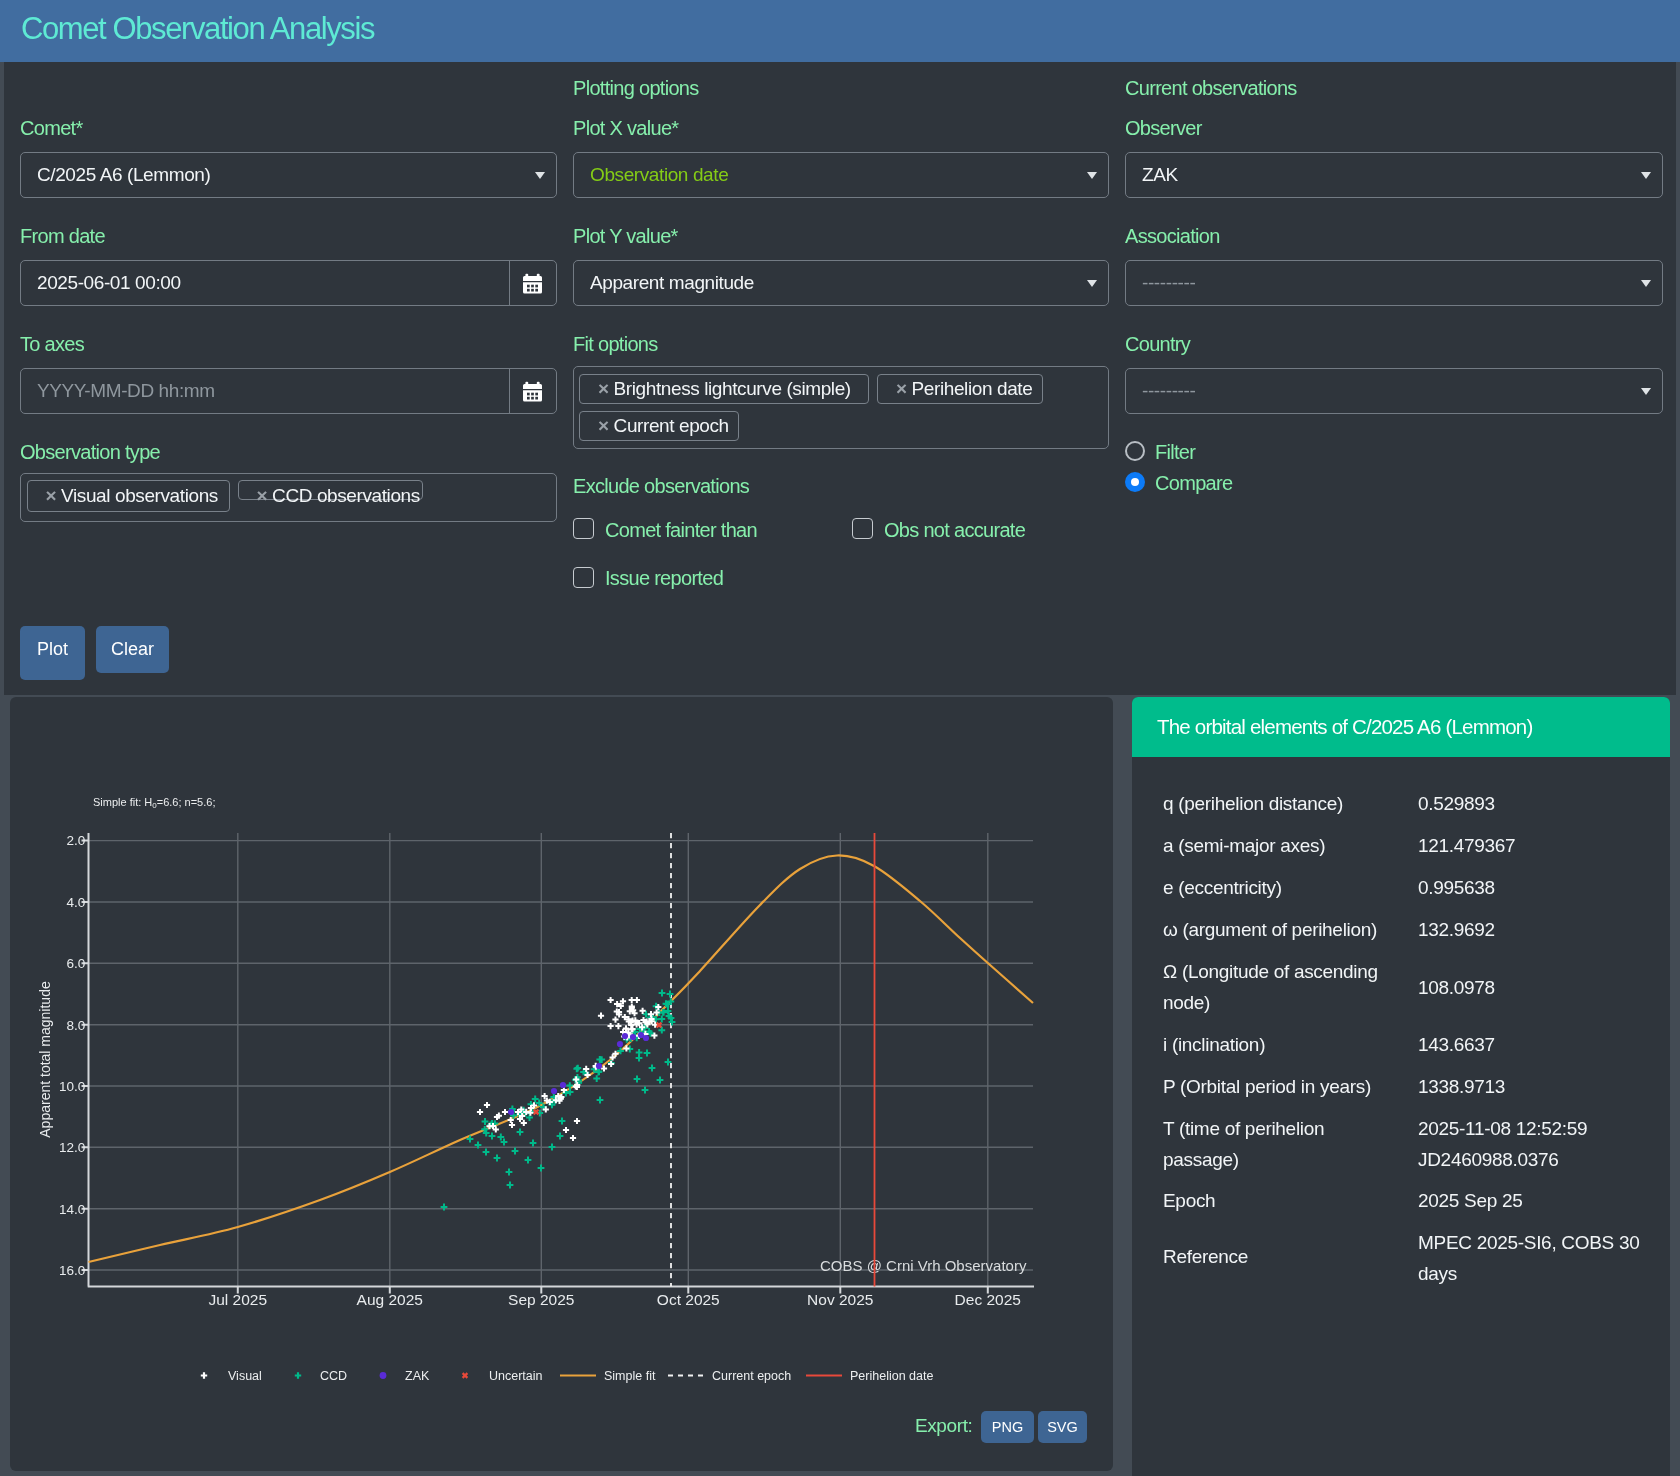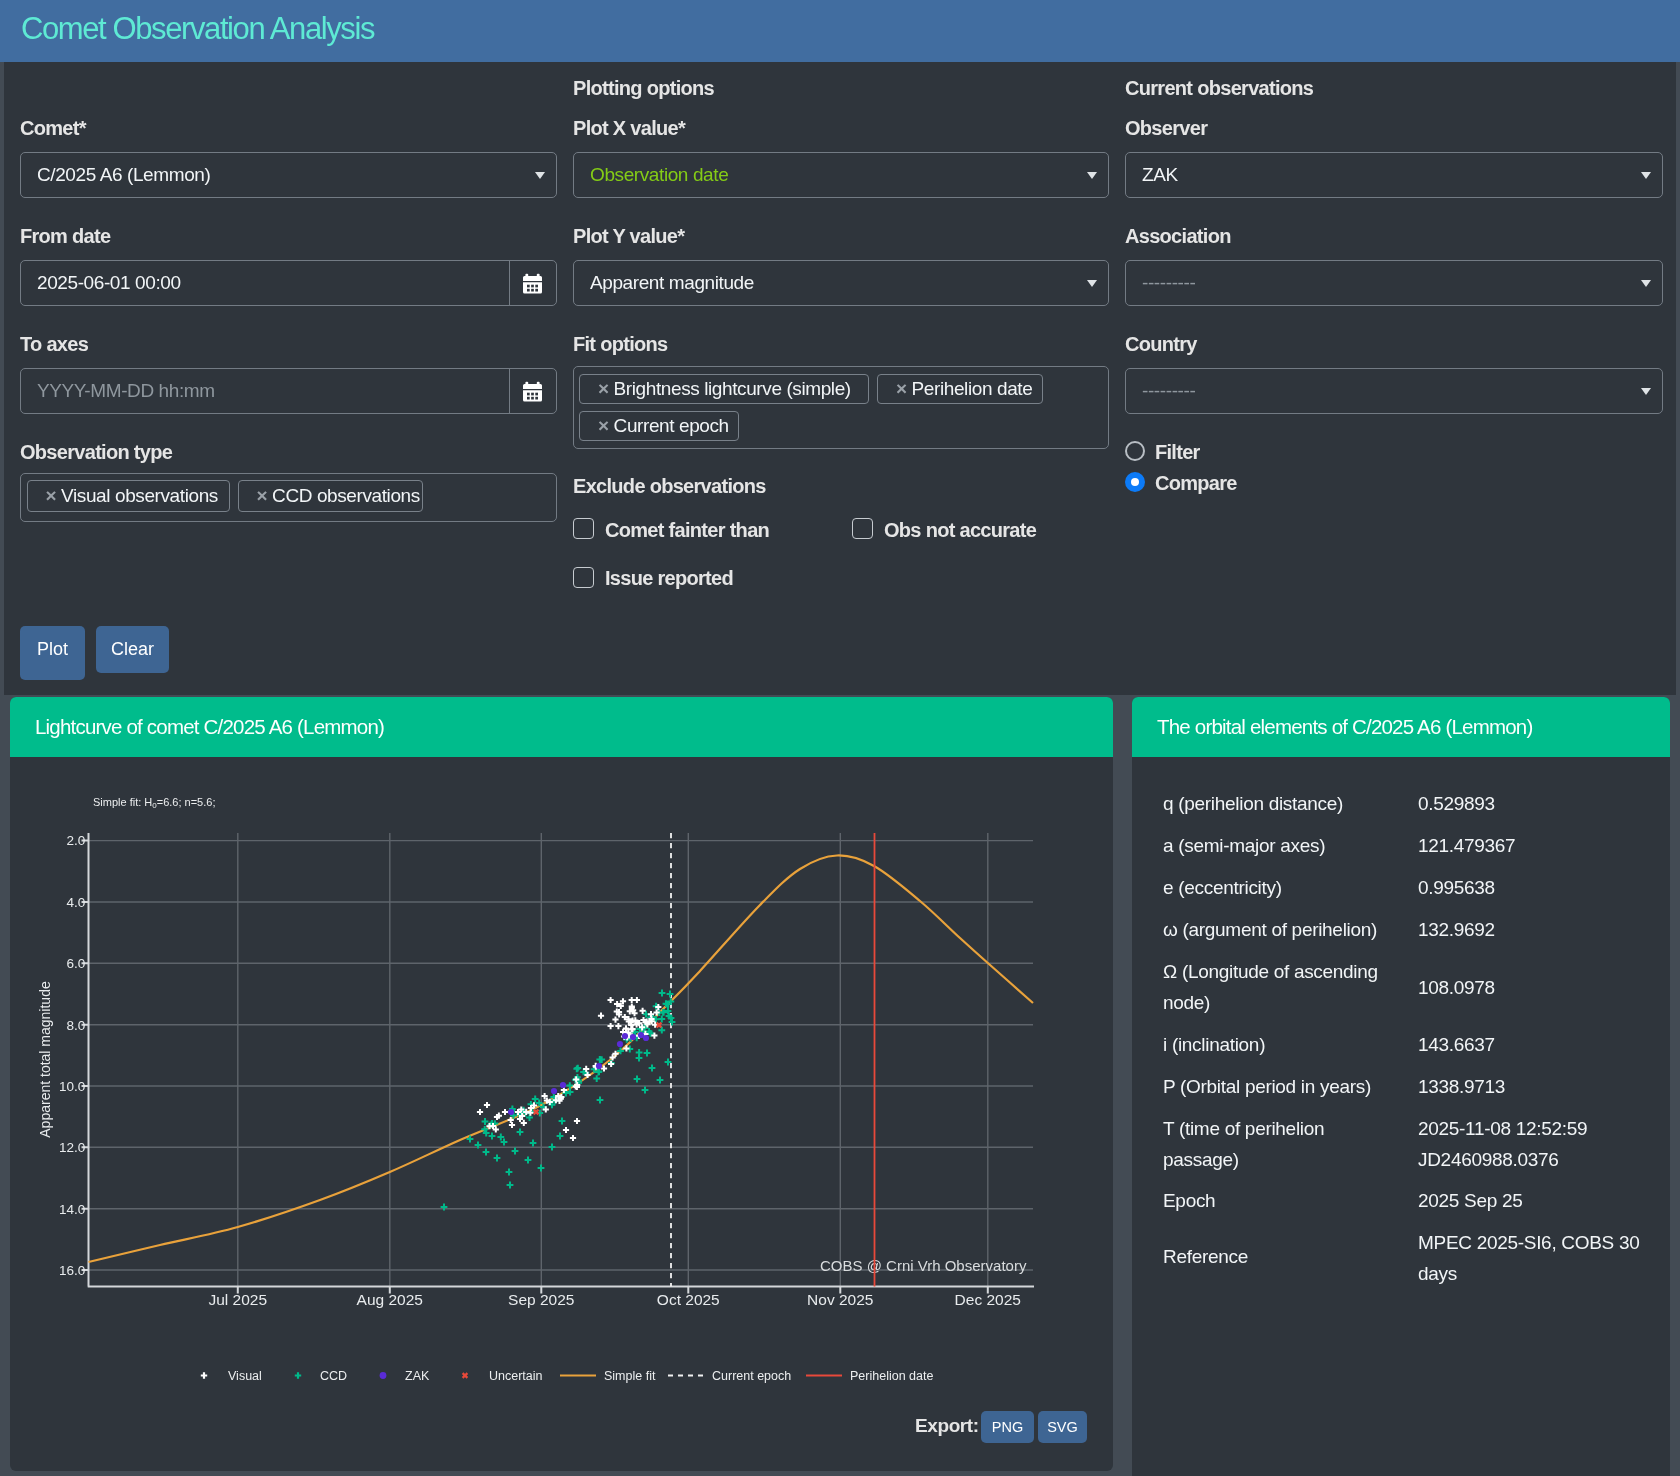--- a/index.html
+++ b/index.html
@@ -1,20 +1,20 @@
 <!DOCTYPE html>
 <html><head><meta charset="utf-8"><style>
 * { margin:0; padding:0; box-sizing:border-box; }
 html,body { width:1680px; height:1476px; overflow:hidden; background:#434b54;
   font-family:"Liberation Sans",sans-serif; }
 .abs { position:absolute; }
 #hdr { position:absolute; left:0; top:0; width:1680px; height:62px; background:#416da0; }
 #hdr span { position:absolute; left:21px; top:11px; font-size:31px; letter-spacing:-1.4px; color:#5eead4; }
 #main { position:absolute; left:4px; top:62px; width:1672px; height:633px; background:#2f353c; }
-.lab { position:absolute; font-size:20px; font-weight:bold; color:#e5e5e5; letter-spacing:-0.7px; line-height:20px; }
+.lab { position:absolute; font-size:20px; font-weight:normal; color:#86efac; letter-spacing:-0.7px; line-height:20px; }
 .sel { position:absolute; height:46px; border:1px solid #737b84; border-radius:5px;
   font-size:19px; letter-spacing:-0.4px; line-height:44px; padding-left:16px; background:#2f353c; }
 .car { position:absolute; right:11.5px; top:19px; width:0; height:0;
   border-left:5.6px solid transparent; border-right:5.6px solid transparent;
   border-top:7.5px solid #dfe3e6; }
 .chip { position:absolute; border:1px solid #79818a; border-radius:4px;
   color:#f2f5f7; font-size:19px; letter-spacing:-0.4px; padding-left:18px; }
 .xx { color:#9aa1a8; font-weight:bold; }
 .box { position:absolute; border:1px solid #737b84; border-radius:5px; background:#2f353c; }
 .cb { position:absolute; width:21px; height:21px; border:1.6px solid #c6cbd0; border-radius:4px; }
@@ -76,37 +76,36 @@
     </svg></div>
 <div class="box" style="left:573px;top:366px;width:536px;height:83px"></div>
 <div class="chip" style="left:579px;top:374px;width:290px;height:30px;line-height:28px"><span class="xx">×</span>&nbsp;Brightness lightcurve (simple)</div>
 <div class="chip" style="left:877px;top:374px;width:166px;height:30px;line-height:28px"><span class="xx">×</span>&nbsp;Perihelion date</div>
 <div class="chip" style="left:579px;top:411px;width:160px;height:30px;line-height:28px"><span class="xx">×</span>&nbsp;Current epoch</div>
 <div class="sel" style="left:1125px;top:368px;width:538px"><span style="color:#8f979e">---------</span><i class="car"></i></div>
 <div class="lab" style="left:20px;top:442px">Observation type</div>
 <div class="lab" style="left:573px;top:476px">Exclude observations</div>
 <div class="box" style="left:20px;top:473px;width:537px;height:49px"></div>
 <div class="chip" style="left:26.5px;top:480px;width:203px;height:32px;line-height:30px"><span class="xx">×</span>&nbsp;Visual observations</div>
-<div class="chip" style="left:237.5px;top:480px;width:185px;height:32px;line-height:30px"><span class="xx">×</span>&nbsp;CCD observations</div>
+<div class="chip" style="left:237.5px;top:480px;width:185px;height:20px;line-height:30px"><span class="xx">×</span>&nbsp;CCD observations</div>
 <div class="cb" style="left:573px;top:518px"></div>
 <div class="lab" style="left:605px;top:519.5px">Comet fainter than</div>
 <div class="cb" style="left:852px;top:518px"></div>
 <div class="lab" style="left:884px;top:519.5px">Obs not accurate</div>
 <div class="cb" style="left:573px;top:567px"></div>
 <div class="lab" style="left:605px;top:568px">Issue reported</div>
 <div class="abs" style="left:1125px;top:441px;width:20px;height:20px;border:2px solid #b8bec4;border-radius:50%"></div>
 <div class="lab" style="left:1155px;top:442.3px">Filter</div>
 <div class="abs" style="left:1125px;top:471.5px;width:20px;height:20px;background:#0c7bf8;border-radius:50%"></div>
 <div class="abs" style="left:1131px;top:477.5px;width:8px;height:8px;background:#fff;border-radius:50%"></div>
 <div class="lab" style="left:1155px;top:473.4px">Compare</div>
 <div class="btn" style="left:20px;top:626px;width:65px;height:54px;line-height:47px">Plot</div>
 <div class="btn" style="left:96px;top:626px;width:73px;height:47px;line-height:47px">Clear</div>
 
 <div class="card" style="left:10px;top:697px;width:1103px;height:774px">
-  <div class="chead">Lightcurve of comet C/2025 A6 (Lemmon)</div>
   <svg width="1103" height="714" viewBox="10 757 1103 714" style="position:absolute;left:0;top:60px;font-family:'Liberation Sans',sans-serif">
       <path d="M88.5 840.6H1033.0M88.5 902.0H1033.0M88.5 963.3H1033.0M88.5 1024.7H1033.0M88.5 1086.0H1033.0M88.5 1147.3H1033.0M88.5 1208.7H1033.0M88.5 1270.0H1033.0M237.8 833V1286.5M389.8 833V1286.5M541.3 833V1286.5M688.3 833V1286.5M840.3 833V1286.5M987.8 833V1286.5" stroke="#5e646b" stroke-width="1.4" fill="none"></path>
       <path d="M88.5 833V1286.5M87.7 1286.5H1034M237.8 1286.5v7M389.8 1286.5v7M541.3 1286.5v7M688.3 1286.5v7M840.3 1286.5v7M987.8 1286.5v7M88.5 840.6h-7M88.5 902.0h-7M88.5 963.3h-7M88.5 1024.7h-7M88.5 1086.0h-7M88.5 1147.3h-7M88.5 1208.7h-7M88.5 1270.0h-7" stroke="#d4d7da" stroke-width="2" fill="none"></path>
       <text x="85.3" y="845.4" text-anchor="end" font-size="13.5" fill="#e8ebed">2.0</text>
       <text x="85.3" y="906.8" text-anchor="end" font-size="13.5" fill="#e8ebed">4.0</text>
       <text x="85.3" y="968.1" text-anchor="end" font-size="13.5" fill="#e8ebed">6.0</text>
       <text x="85.3" y="1029.5" text-anchor="end" font-size="13.5" fill="#e8ebed">8.0</text>
       <text x="85.3" y="1090.8" text-anchor="end" font-size="13.5" fill="#e8ebed">10.0</text>
       <text x="85.3" y="1152.1" text-anchor="end" font-size="13.5" fill="#e8ebed">12.0</text>
       <text x="85.3" y="1213.5" text-anchor="end" font-size="13.5" fill="#e8ebed">14.0</text>

